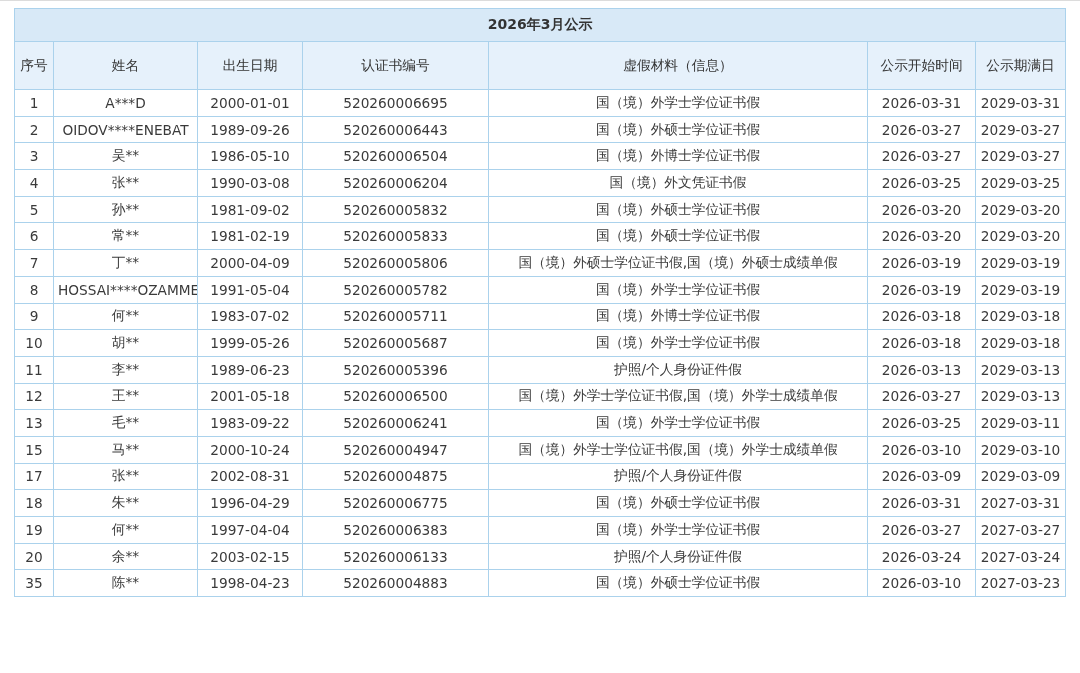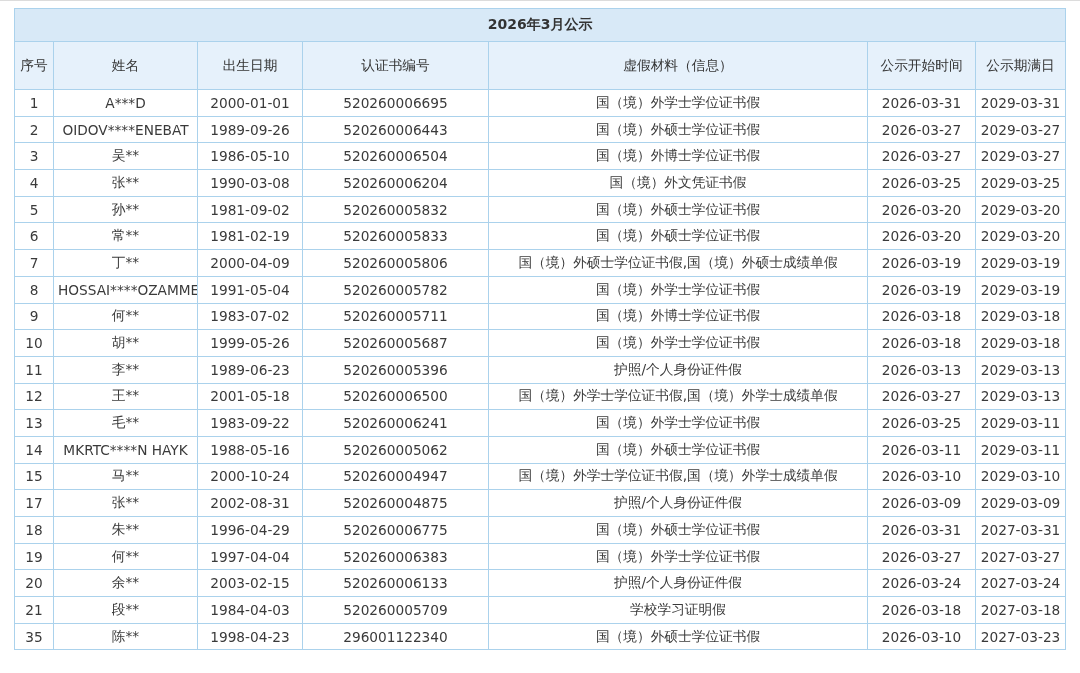--- a/index.html
+++ b/index.html
@@ -206,29 +206,20 @@
       <tr>
     <td>13</td>
     <td>毛**</td>
     <td>1983-09-22</td>
     <td>520260006241</td>
     <td>国（境）外学士学位证书假</td>
     <td>2026-03-25</td>
     <td>2029-03-11</td>
   </tr>
       <tr>
-    <td>14</td>
-    <td>MKRTC****N HAYK</td>
-    <td>1988-05-16</td>
-    <td>520260005062</td>
-    <td>国（境）外硕士学位证书假</td>
-    <td>2026-03-11</td>
-    <td>2029-03-11</td>
-  </tr>
-      <tr>
     <td>15</td>
     <td>马**</td>
     <td>2000-10-24</td>
     <td>520260004947</td>
     <td>国（境）外学士学位证书假,国（境）外学士成绩单假</td>
     <td>2026-03-10</td>
     <td>2029-03-10</td>
   </tr>
       <tr>
     <td>17</td>
@@ -260,31 +251,22 @@
       <tr>
     <td>20</td>
     <td>余**</td>
     <td>2003-02-15</td>
     <td>520260006133</td>
     <td>护照/个人身份证件假</td>
     <td>2026-03-24</td>
     <td>2027-03-24</td>
   </tr>
       <tr>
-    <td>21</td>
-    <td>段**</td>
-    <td>1984-04-03</td>
-    <td>520260005709</td>
-    <td>学校学习证明假</td>
-    <td>2026-03-18</td>
-    <td>2027-03-18</td>
-  </tr>
-      <tr>
     <td>35</td>
     <td>陈**</td>
     <td>1998-04-23</td>
-    <td>296001122340</td>
+    <td>520260004883</td>
     <td>国（境）外硕士学位证书假</td>
     <td>2026-03-10</td>
     <td>2027-03-23</td>
   </tr>
     </tbody>
 </table>
 
 </body></html>

